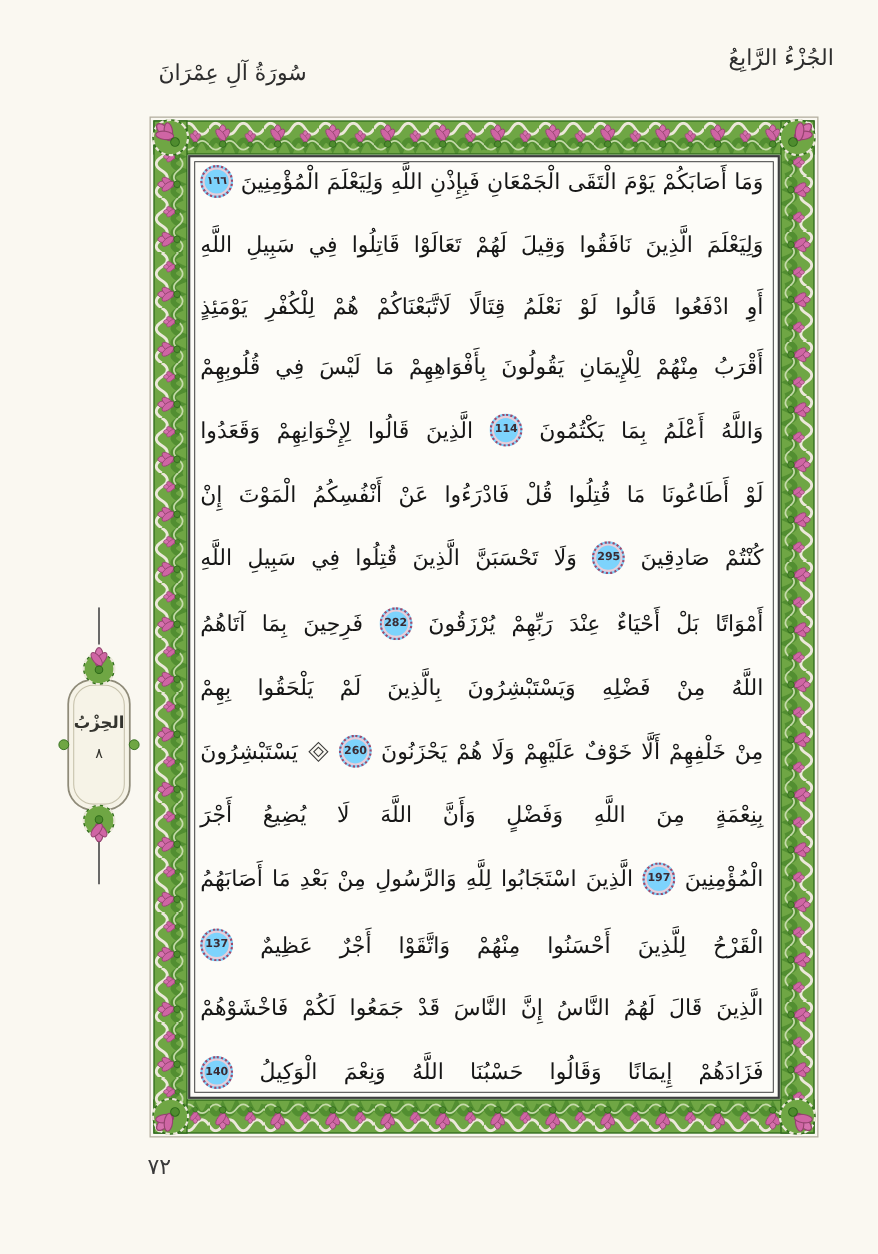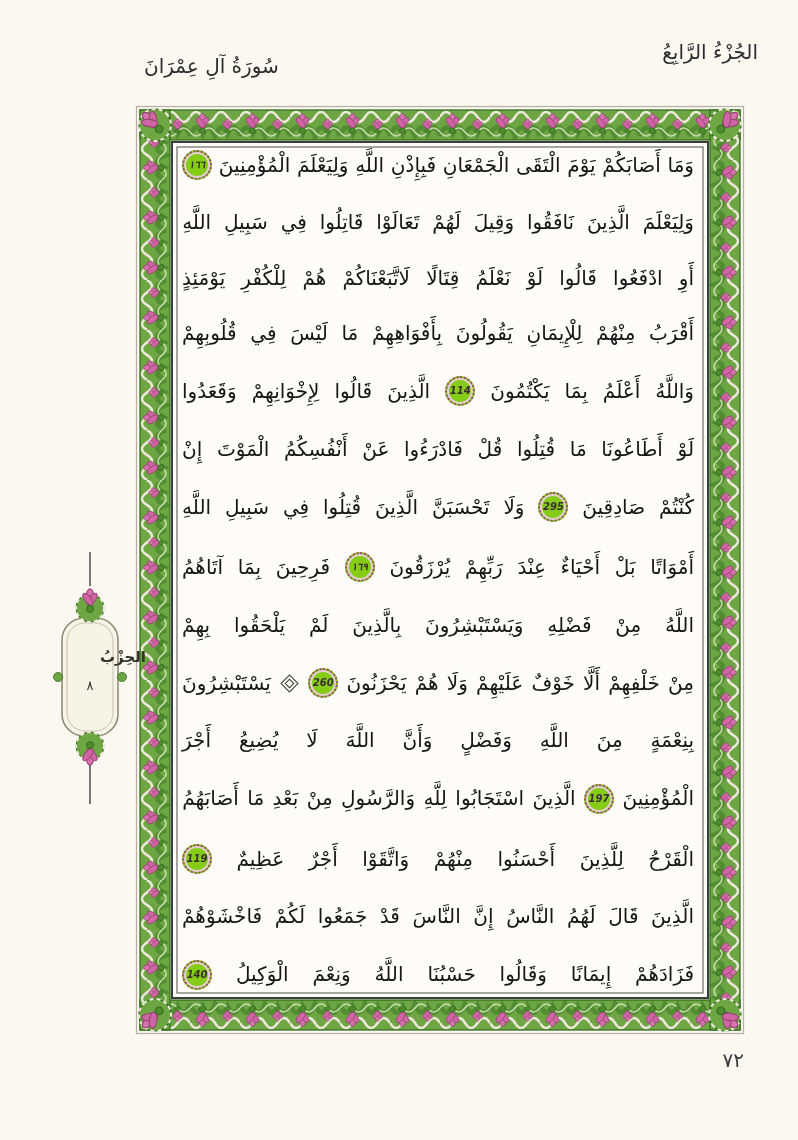--- a/index.html
+++ b/index.html
@@ -29,46 +29,46 @@
     display:flex;justify-content:space-between;align-items:center;
     direction:rtl;width:100%;
     font-size:20px;color:#161616;line-height:1.25;
   }
   .qword{white-space:nowrap;}
   .vmark{
     flex:0 0 auto;
     width:26px;height:26px;border-radius:50%;
     border:2px dotted #9c4a6e;
     box-shadow:inset 0 0 0 2px #e8cdd9;
-    background:#84cc16;
+    background:#7dd3fc;
     display:inline-flex;align-items:center;justify-content:center;
-    font-size:10px;color:#3a2b33;font-weight:bold;font-style:italic;
+    font-size:10px;color:#3a2b33;font-weight:bold;
   }
   .rub{
     flex:0 0 auto;position:relative;
     width:11px;height:11px;border:1.6px solid #3c3c3c;
     transform:rotate(45deg);background:#faf8f1;margin:0 4px;
   }
   .rub::after{
     content:'';position:absolute;inset:2px;border:1px solid #3c3c3c;
   }
 
   
   .hizb-wrap{position:absolute;left:34px;top:552px;width:112px;height:252px;}
   .hizb-text{
     position:absolute;left:0;top:0;width:112px;height:252px;
     direction:rtl;text-align:center;color:#34342e;
   }
-  .hizb-label{position:absolute;left:0;width:112px;top:96px;font-size:15px;font-weight:bold;text-align:right;}
+  .hizb-label{position:absolute;left:0;width:112px;top:96px;font-size:15px;font-weight:bold;}
   .hizb-number{position:absolute;left:0;width:112px;top:126px;font-size:13px;}
 
   
   .page-number{
-    position:absolute;left:124px;top:1048px;width:620px;
-    text-align:right;font-size:20px;color:#3a3a3a;direction:rtl;
+    position:absolute;left:134px;top:1048px;width:620px;
+    text-align:left;font-size:20px;color:#3a3a3a;direction:rtl;
   }
 </style>
 </head>
 <body>
 
 <div class="hdr-label hdr-juz">الجُزْءُ الرَّابِعُ</div>
 <div class="hdr-label hdr-surah">سُورَةُ آلِ عِمْرَانَ</div>
 
 <div class="border-wrap">
   <svg width="620" height="940" viewBox="0 0 620 940">
@@ -216,21 +216,21 @@
       <span class="qword">سَبِيلِ</span>
       <span class="qword">اللَّهِ</span>
     </div>
     <div class="qline">
       <span class="qword">أَمْوَاتًا</span>
       <span class="qword">بَلْ</span>
       <span class="qword">أَحْيَاءٌ</span>
       <span class="qword">عِنْدَ</span>
       <span class="qword">رَبِّهِمْ</span>
       <span class="qword">يُرْزَقُونَ</span>
-      <span class="vmark">١٦٩</span>
+      <span class="vmark">282</span>
       <span class="qword">فَرِحِينَ</span>
       <span class="qword">بِمَا</span>
       <span class="qword">آتَاهُمُ</span>
     </div>
     <div class="qline">
       <span class="qword">اللَّهُ</span>
       <span class="qword">مِنْ</span>
       <span class="qword">فَضْلِهِ</span>
       <span class="qword">وَيَسْتَبْشِرُونَ</span>
       <span class="qword">بِالَّذِينَ</span>
@@ -275,21 +275,21 @@
       <span class="qword">أَصَابَهُمُ</span>
     </div>
     <div class="qline">
       <span class="qword">الْقَرْحُ</span>
       <span class="qword">لِلَّذِينَ</span>
       <span class="qword">أَحْسَنُوا</span>
       <span class="qword">مِنْهُمْ</span>
       <span class="qword">وَاتَّقَوْا</span>
       <span class="qword">أَجْرٌ</span>
       <span class="qword">عَظِيمٌ</span>
-      <span class="vmark">119</span>
+      <span class="vmark">137</span>
     </div>
     <div class="qline">
       <span class="qword">الَّذِينَ</span>
       <span class="qword">قَالَ</span>
       <span class="qword">لَهُمُ</span>
       <span class="qword">النَّاسُ</span>
       <span class="qword">إِنَّ</span>
       <span class="qword">النَّاسَ</span>
       <span class="qword">قَدْ</span>
       <span class="qword">جَمَعُوا</span>

